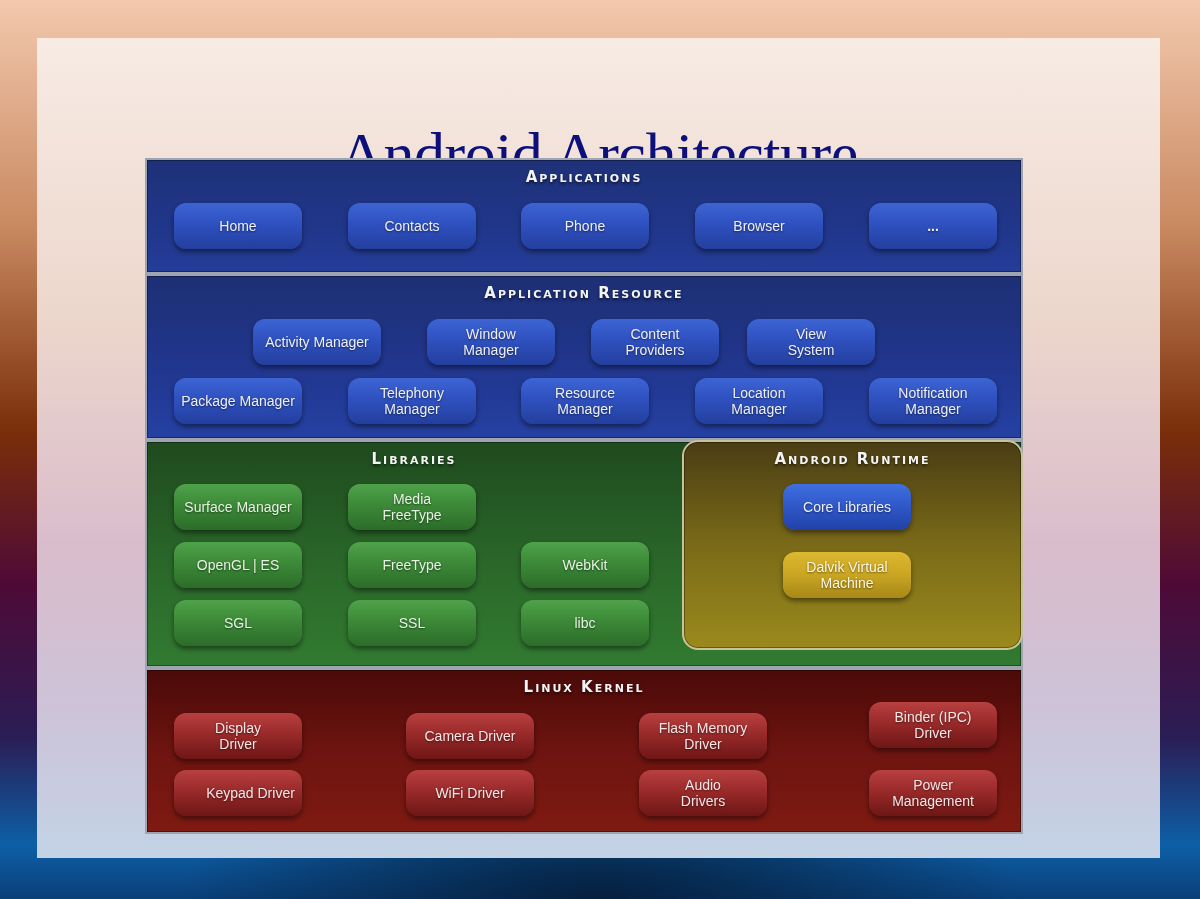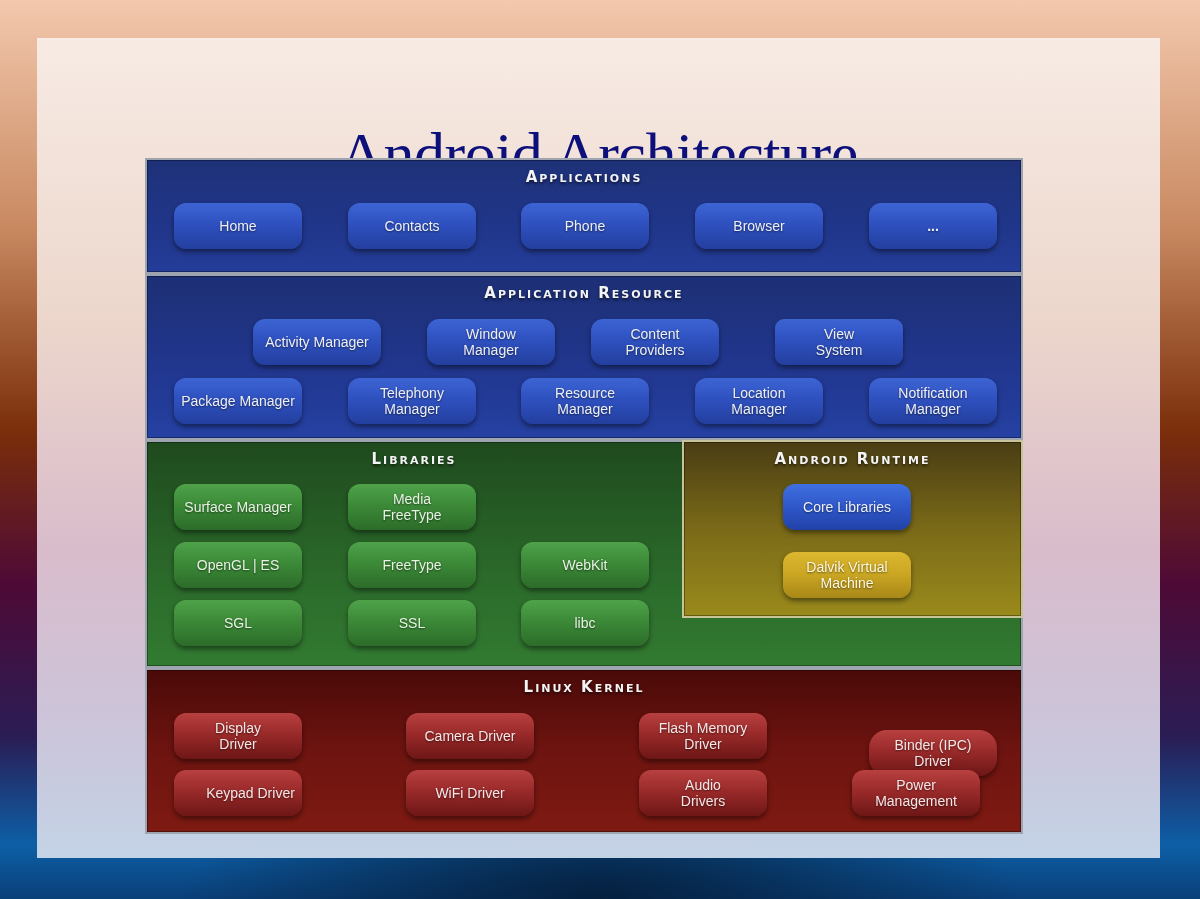--- a/index.html
+++ b/index.html
@@ -34,23 +34,23 @@
     font-variant: small-caps; text-transform: lowercase;
     text-shadow: 0 2px 3px rgba(0,0,0,0.6);
   }
   .layer-title.caps { text-transform: none; }
   .apps { left: 0; top: 0; width: 878px; height: 116px;
     background: linear-gradient(to bottom, #1e3178 0%, #20368a 60%, #243d99 100%); }
   .framework { left: 0; top: 116px; width: 878px; height: 166px;
     background: linear-gradient(to bottom, #1d2f74 0%, #213790 60%, #2541a2 100%); }
   .libraries { left: 0; top: 282px; width: 878px; height: 228px;
     background: linear-gradient(to bottom, #1f4a1e 0%, #2b6a2a 60%, #327a31 100%); }
-  .runtime { left: 537px; top: 282px; width: 341px; height: 178px;
+  .runtime { left: 537px; top: 282px; width: 341px; height: 210px;
     background: linear-gradient(to bottom, #4a3d14 0%, #7a6a18 50%, #9a8a1c 100%);
-    border-color: #c9c39a; }
+    border-color: #c9c39a; border-radius: 16px; }
   .kernel { left: 0; top: 510px; width: 878px; height: 166px;
     background: linear-gradient(to bottom, #4a0a08 0%, #6e1410 50%, #7e1a12 100%); }
 
   .btn {
     position: absolute; box-sizing: border-box; width: 128px; height: 46px;
     border-radius: 12px; display: flex; align-items: center; justify-content: center;
     text-align: center; color: #eef0f6; font-size: 14px; line-height: 16px;
     font-family: "Liberation Sans", sans-serif;
     text-shadow: 0 1px 2px rgba(0,0,0,0.5);
     box-shadow: 0 3px 5px rgba(0,0,0,0.45);
@@ -80,21 +80,21 @@
     <div class="btn blue" style="left:722px; top:43px; font-weight:bold;">...</div>
   </div>
 
   <div class="layer framework">
     <div class="layer-title caps" style="top:8px;">Application Resource</div>
     <div class="btn blue" style="left:106px; top:43px;">Activity Manager</div>
     <div class="btn blue" style="left:280px; top:43px;">Window
 Manager</div>
     <div class="btn blue" style="left:444px; top:43px;">Content
 Providers</div>
-    <div class="btn blue" style="left:628px; top:43px;border-radius:9px;">View
+    <div class="btn blue" style="left:600px; top:43px;">View
 System</div>
     <div class="btn blue" style="left:27px; top:102px;">Package Manager</div>
     <div class="btn blue" style="left:201px; top:102px;">Telephony
 Manager</div>
     <div class="btn blue" style="left:374px; top:102px;">Resource
 Manager</div>
     <div class="btn blue" style="left:548px; top:102px;">Location
 Manager</div>
     <div class="btn blue" style="left:722px; top:102px;">Notification
 Manager</div>
@@ -120,23 +120,23 @@
 Machine</div>
   </div>
 
   <div class="layer kernel">
     <div class="layer-title caps" style="top:8px;">Linux Kernel</div>
     <div class="btn red" style="left:27px; top:43px;">Display
 Driver</div>
     <div class="btn red" style="left:259px; top:43px;">Camera Driver</div>
     <div class="btn red" style="left:492px; top:43px;">Flash Memory
 Driver</div>
-    <div class="btn red" style="left:722px; top:60px;border-radius:18px;">Binder (IPC)
+    <div class="btn red" style="left:722px; top:32px;">Binder (IPC)
 Driver</div>
     <div class="btn red" style="left:27px; top:100px;padding-left:25px;">Keypad Driver</div>
     <div class="btn red" style="left:259px; top:100px;">WiFi Driver</div>
     <div class="btn red" style="left:492px; top:100px;">Audio
 Drivers</div>
-    <div class="btn red" style="left:705px; top:100px;">Power
+    <div class="btn red" style="left:722px; top:100px;">Power
 Management</div>
   </div>
 
 </div>
 
 </body></html>

